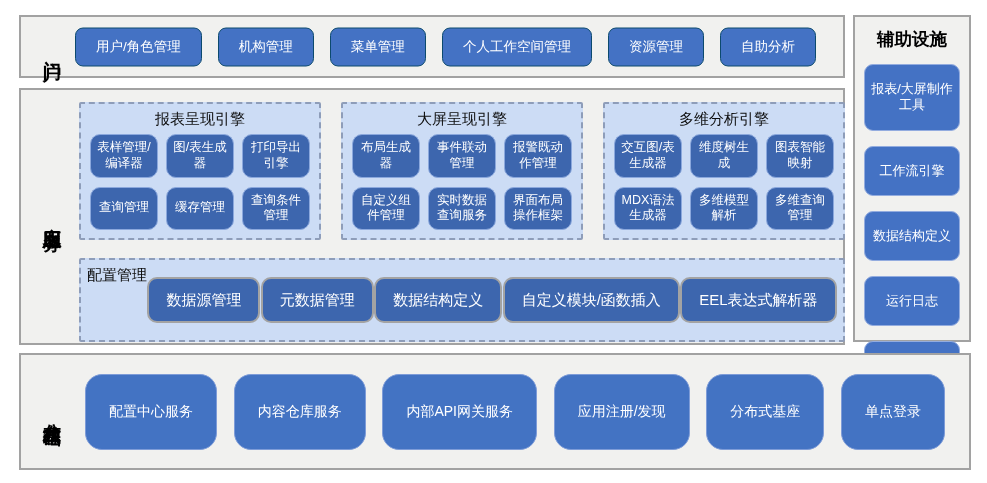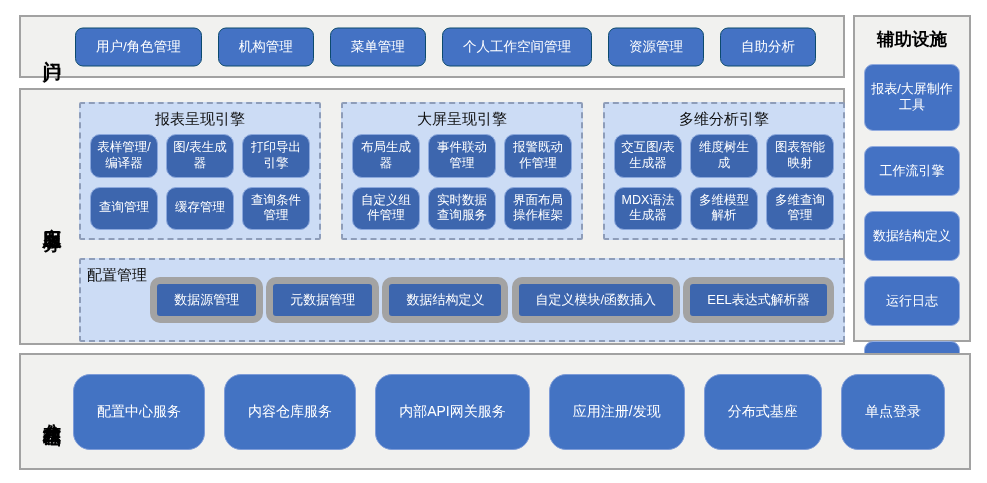--- a/index.html
+++ b/index.html
@@ -66,41 +66,41 @@
   }
 
   .config-box {
     position:absolute; left:58px; top:168px; width:766px; height:84px;
     padding:3px 6px; display:flex; flex-direction:row;
   }
   .config-row {
     flex:1; display:flex; justify-content:space-evenly; align-items:center;
   }
   .config-row .btn {
-    background:#3d66ae; border:7px solid #a3a3a3; height:46px;
-    padding:0 17px; border-radius:10px; font-size:13px; white-space:nowrap;
+    background:#3d66ae; border:2px solid #a3a3a3; height:46px;
+    padding:0 17px; border-radius:10px; font-size:15px; white-space:nowrap;
   }
 
   
   #aux-panel { display:flex; flex-direction:column; align-items:stretch; padding:8px 9px; }
   .aux-header {
     text-align:center; font-weight:bold; font-size:17.5px; color:#000;
     padding-top:2px;
   }
   .aux-col {
     margin-top:13px; display:flex; flex-direction:column; gap:15px;
   }
   .aux-col .btn {
     border:1px solid #93acdf; min-height:29px; border-radius:9px;
     font-size:13px; padding:16px 5px;
   }
 
   
   .foundation-row {
-    position:absolute; left:52px; right:24px; top:50%;
+    position:absolute; left:64px; right:24px; top:50%;
     transform:translateY(-50%);
     display:flex; justify-content:space-between; align-items:center;
   }
   .foundation-row .btn {
     height:76px; padding:0 23px; border-radius:17px; font-size:14px;
     border:1px solid #7e9cd8; background:#4373c3; white-space:nowrap;
   }
 </style>
 </head>
 <body>

